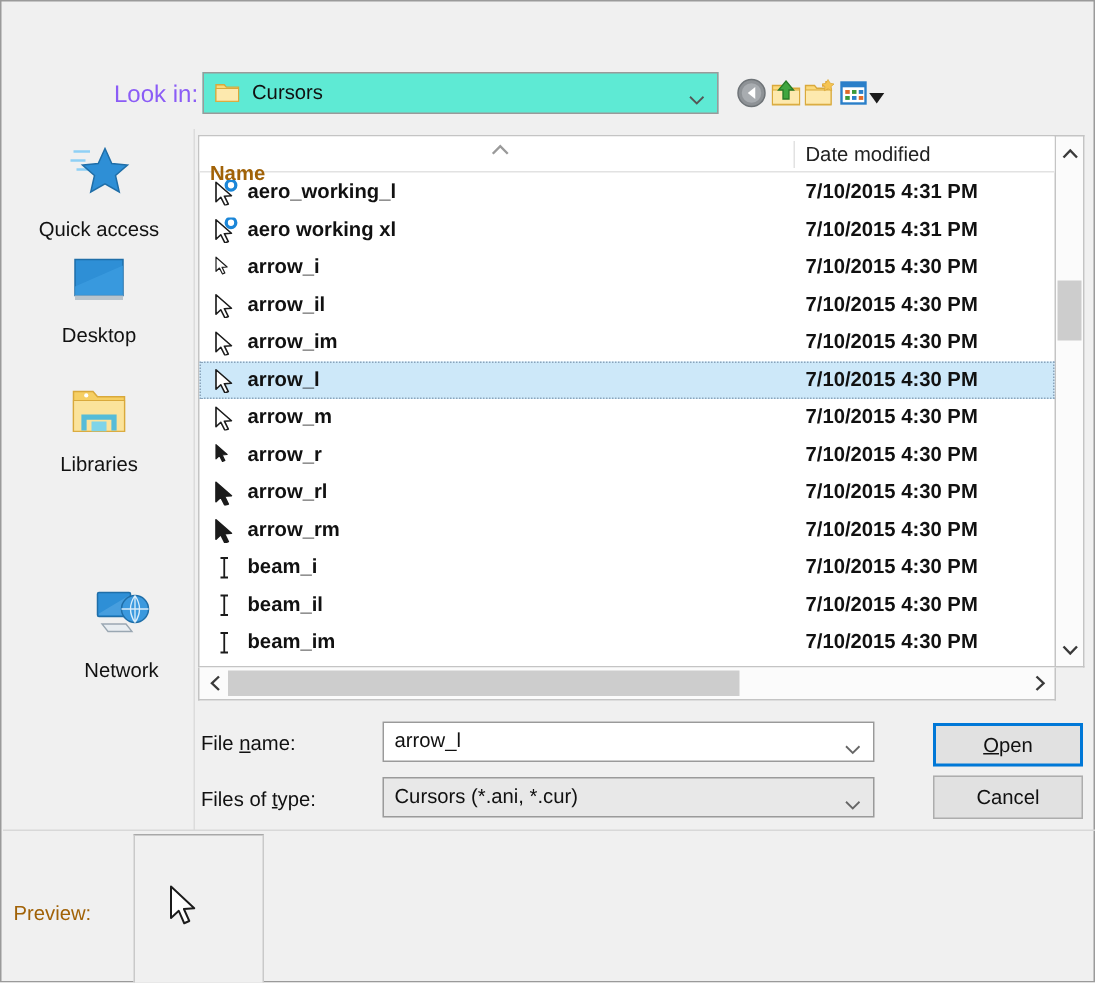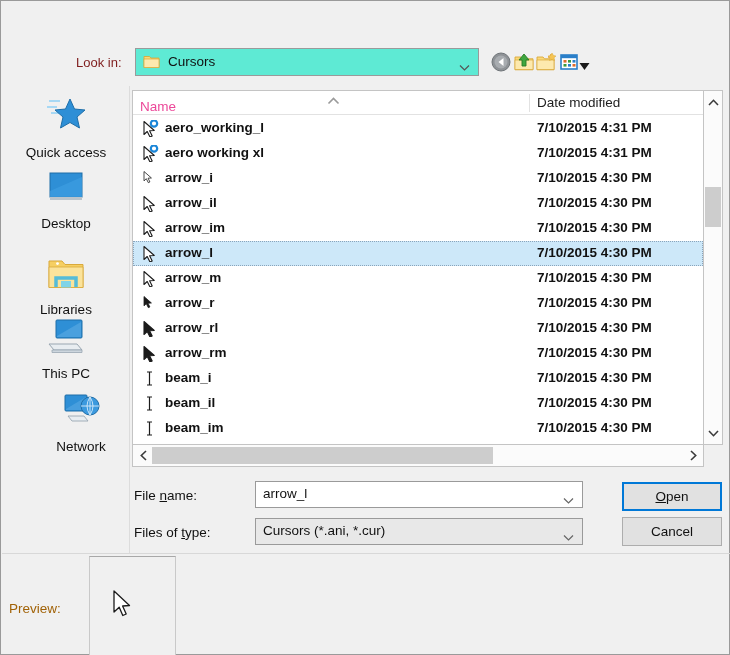--- a/index.html
+++ b/index.html
@@ -38,21 +38,21 @@
     position: absolute; right: 0px; top: 0px;
     width: 46px; height: 37px;
     display: flex; align-items: center; justify-content: center;
     cursor: default;
   }
   #close-btn svg { display: block; }
 
   
   #lookin-label {
     position: absolute; left: 75px; top: 54px;
-    font-size: 13px; color: #7f1d1d;
+    font-size: 16px; color: #8b5cf6;
     white-space: nowrap;
   }
   #lookin-combo {
     position: absolute; left: 134px; top: 47px;
     width: 344px; height: 28px;
     background: #5eead4;
     border: 1px solid #9a9a9a;
   }
   #lookin-folder-icon {
     position: absolute; left: 7px; top: 5px;
@@ -97,22 +97,22 @@
     background: #ffffff;
     border: 1px solid #c4c4c4;
   }
   #col-head {
     position: absolute; left: 0; top: 0;
     width: 570px; height: 24px;
     background: #ffffff;
     border-bottom: 1px solid #e2e2e2;
   }
   #col-name {
-    position: absolute; left: 7px; top: 8px;
-    font-size: 13.5px; color: #ec4899; white-space: nowrap;
+    position: absolute; left: 7px; top: 17px;
+    font-size: 13.5px; color: #a16207; white-space: nowrap; font-weight: bold;
   }
   #col-date {
     position: absolute; left: 404px; top: 4px;
     font-size: 13.5px; color: #222; white-space: nowrap;
   }
   #col-divider {
     position: absolute; left: 396px; top: 3px;
     width: 1px; height: 18px; background: #e2e2e2;
   }
   #sort-indicator {
@@ -346,31 +346,20 @@
           <path d="M4 6 h13 l3 3.5 H38 v23 H4 z" fill="#f6cf63" stroke="#d9a93b" stroke-width="1"></path>
           <path d="M4 12 h34 v20.5 H4 z" fill="#fbe39b" stroke="#d9a93b" stroke-width="0.8"></path>
           <path d="M11 32 v-9 h20 v9" fill="none" stroke="#55bcd8" stroke-width="3.5"></path>
           <rect x="16" y="26" width="10" height="6.5" fill="#7fd4e8"></rect>
           <circle cx="12.5" cy="8.6" r="1.4" fill="#ffffff"></circle>
         </svg>
       </span>
       <span class="side-label">Libraries</span>
     </div>
 
-    <div class="side-item" style="top:231px;">
-      <span class="side-icon">
-        <svg width="42" height="40" viewBox="0 0 42 40">
-          <rect x="11" y="3" width="26" height="18" rx="1" fill="#2e8fd6" stroke="#1f6ea8" stroke-width="1"></rect>
-          <path d="M12 19 L36 5 L36 20 L12 20 z" fill="#59a9e2" opacity="0.65"></path>
-          <path d="M4 27 h28 l5 6 H9 z" fill="#e8edf1" stroke="#9aa7b2" stroke-width="1"></path>
-          <path d="M7 33 h30 v2.5 H7 z" fill="#cdd6de" stroke="#9aa7b2" stroke-width="0.8"></path>
-        </svg>
-      </span>
-      <span class="side-label">This PC</span>
-    </div>
 
     <div class="side-item" style="top:304px;margin-left:15px;">
       <span class="side-icon">
         <svg width="42" height="40" viewBox="0 0 42 40">
           <rect x="5" y="5" width="22" height="16" rx="1" fill="#2e8fd6" stroke="#1f6ea8" stroke-width="1"></rect>
           <path d="M6 19 L26 7 L26 20 L6 20 z" fill="#59a9e2" opacity="0.6"></path>
           <path d="M8 26 h16 l4 5 H12 z" fill="#e8edf1" stroke="#9aa7b2" stroke-width="0.9"></path>
           <circle cx="30" cy="16" r="9" fill="#3b99de" stroke="#1f6ea8" stroke-width="1"></circle>
           <path d="M30 7 v18 M21 16 h18 M30 7 q6 9 0 18 M30 7 q-6 9 0 18" stroke="#d8ecfa" stroke-width="0.9" fill="none"></path>
         </svg>

